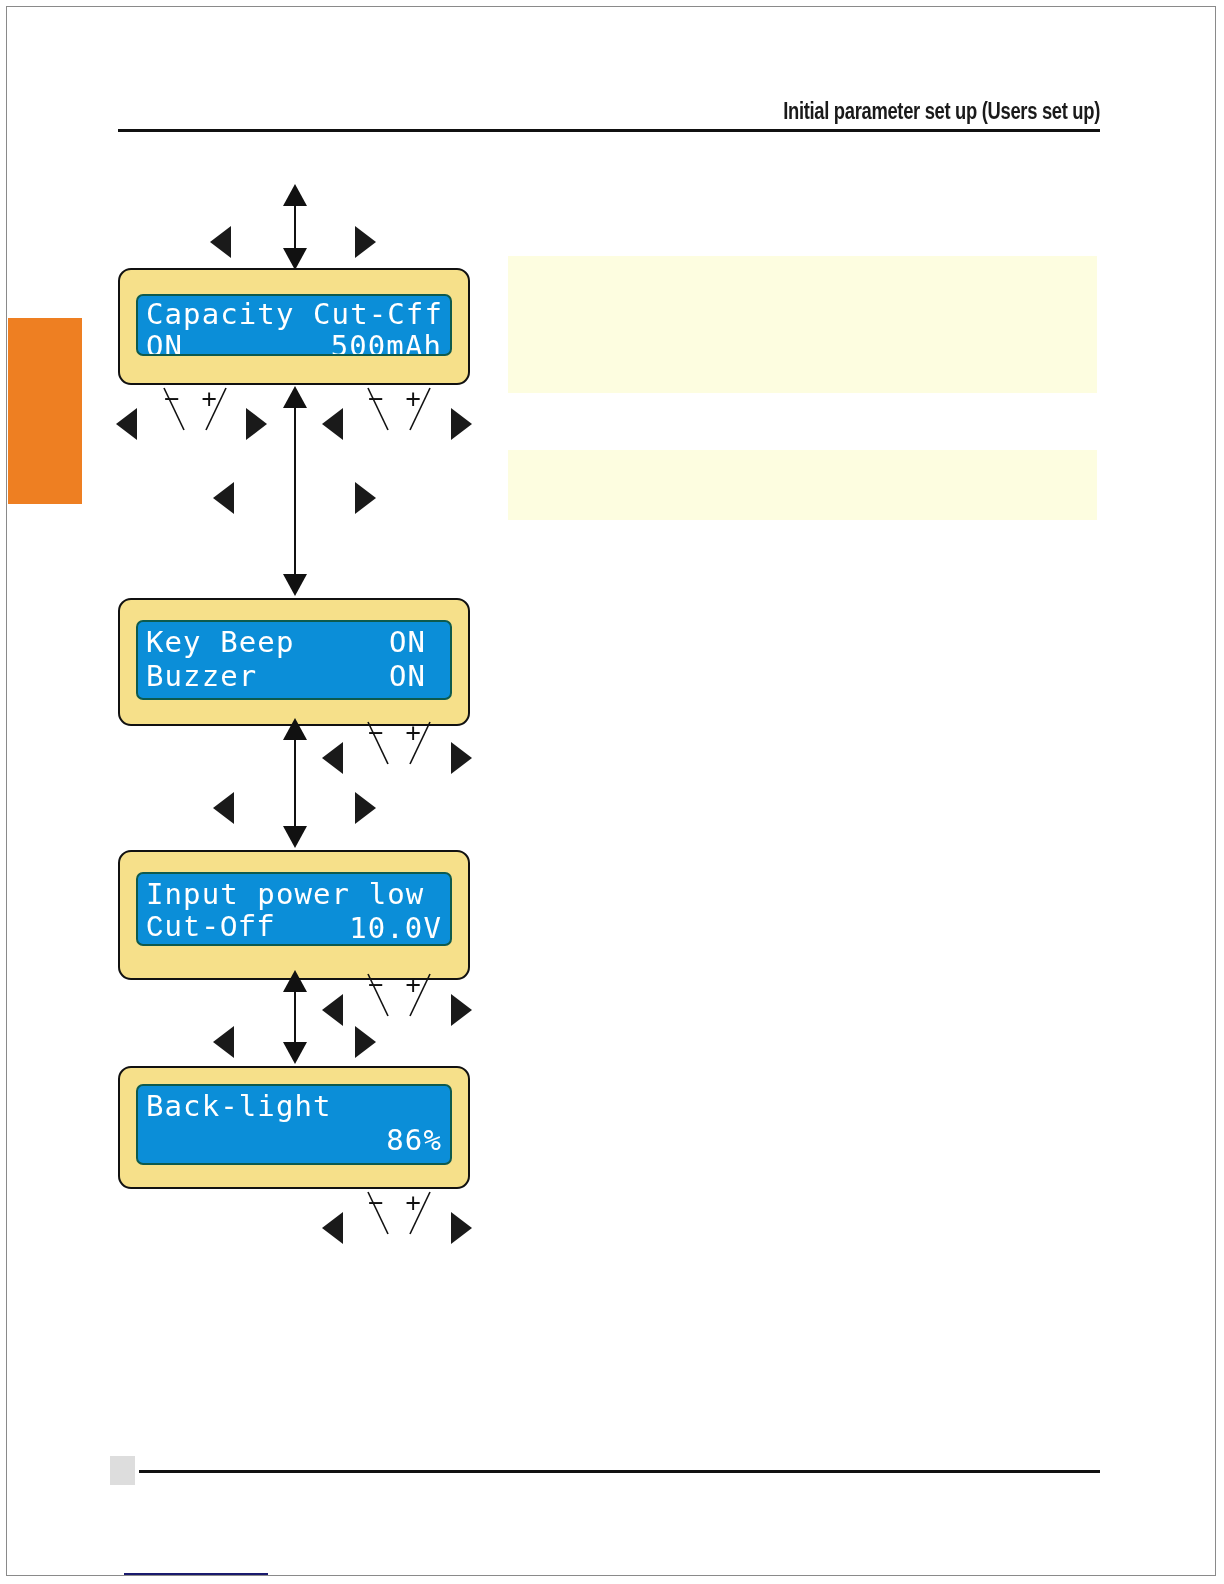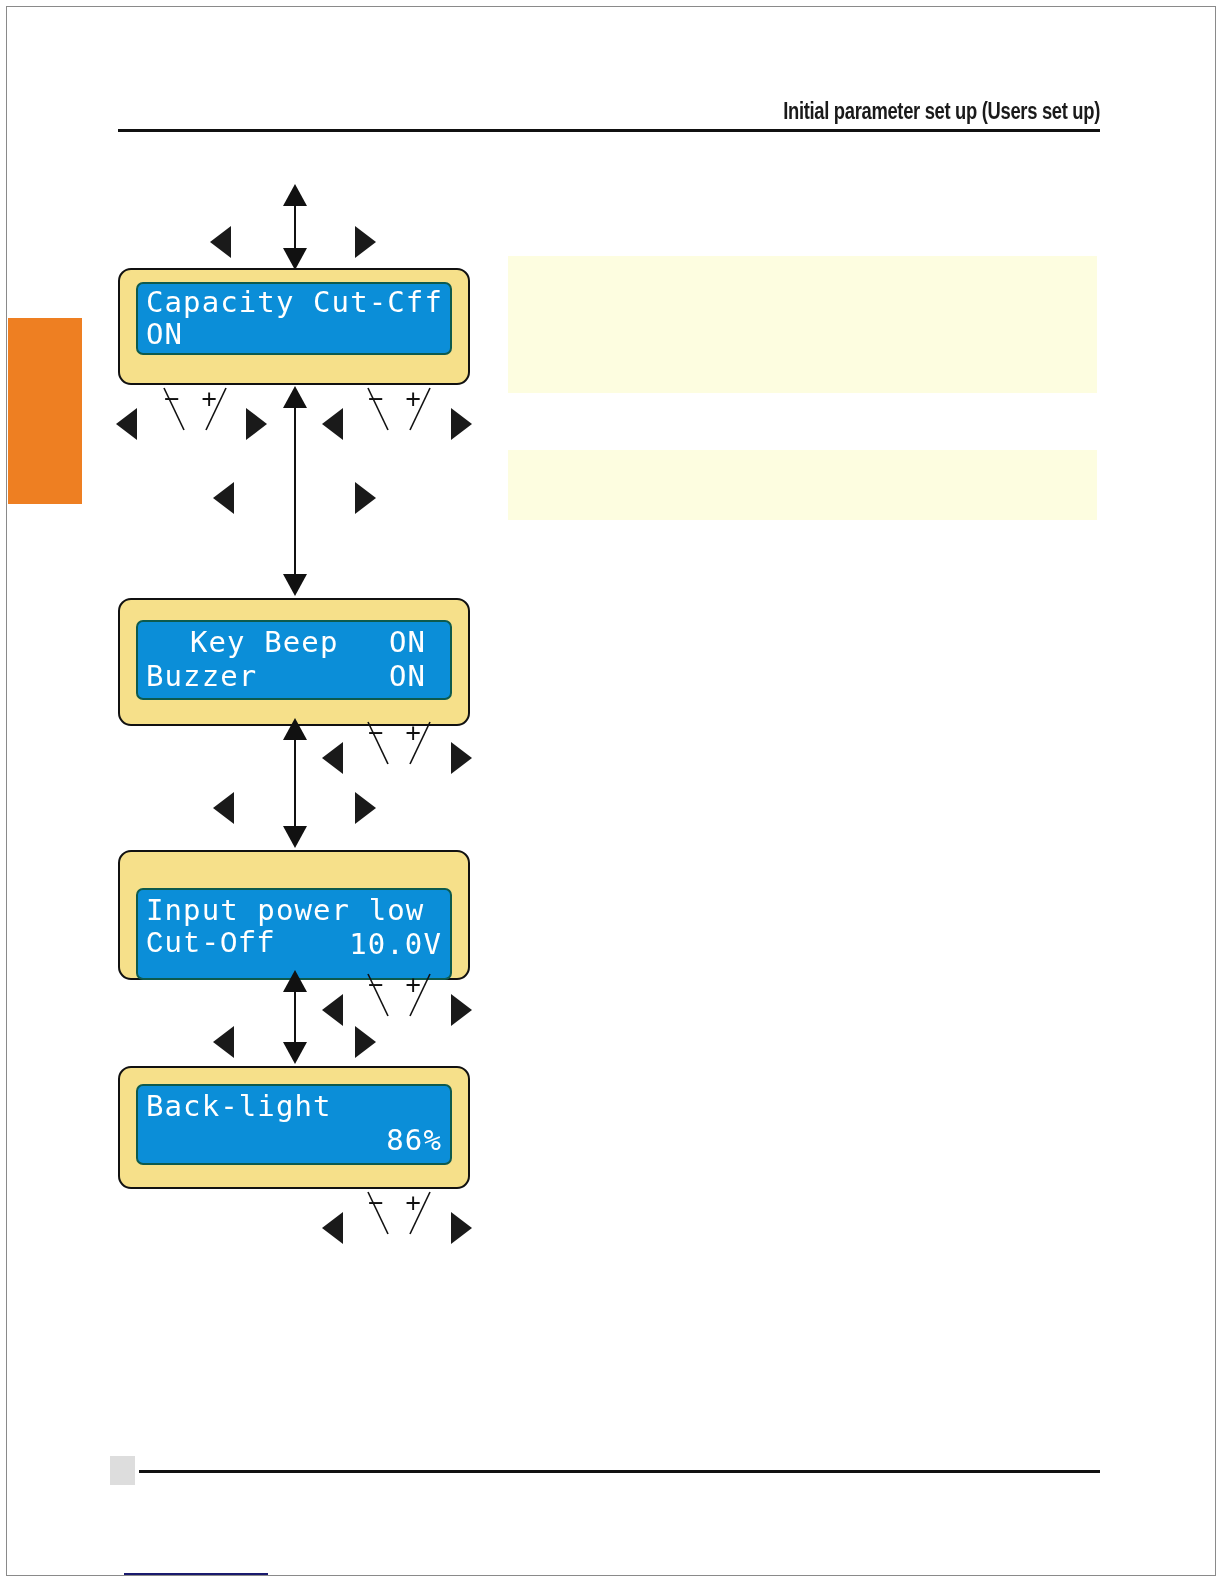--- a/index.html
+++ b/index.html
@@ -130,25 +130,25 @@
     font-weight: normal;
   }
   .lcd-line.right {
     text-align: right;
     left: 0;
     right: 8px;
   }
 
   
   .lcd-1 { top: 268px; height: 117px; }
-  .lcd-1 .lcd-screen { top: 12px; height: 73px; }
+  .lcd-1 .lcd-screen { top: 24px; height: 62px; }
   .lcd-2 { top: 598px; height: 128px; }
   .lcd-2 .lcd-screen { top: 20px; height: 80px; }
   .lcd-3 { top: 850px; height: 130px; }
-  .lcd-3 .lcd-screen { top: 36px; height: 92px; }
+  .lcd-3 .lcd-screen { top: 20px; height: 74px; }
   .lcd-4 { top: 1066px; height: 123px; }
   .lcd-4 .lcd-screen { top: 16px; height: 81px; padding-left: 32px; }
 
   
   .tri {
     position: absolute;
     width: 0;
     height: 0;
   }
   .tri-left {
@@ -230,20 +230,21 @@
   <div class="vline" style="top:200px; height:62px;"></div>
   <div class="arrowhead-down" style="top:248px;"></div>
 
   <div class="tri tri-left" style="left:210px; top:226px;"></div>
   <div class="tri tri-right" style="left:355px; top:226px;"></div>
 
   <div class="lcd lcd-1">
     <div class="lcd-screen">
       <div class="lcd-line" style="top:2px;">Capacity Cut-Cff</div>
       <div class="lcd-line" style="top:34px;">ON</div>
+      <div class="lcd-line right" style="top:34px;">500mAh</div>
     </div>
   </div>
 
   <div class="pm" style="left:148px; top:384px;">
     <svg class="leader" viewBox="0 0 92 46">
       <line x1="36" y1="46" x2="16" y2="4"></line>
       <line x1="58" y1="46" x2="78" y2="4"></line>
     </svg>
     <div class="sym">− +</div>
   </div>
@@ -262,21 +263,21 @@
 
   <div class="tri tri-left" style="left:213px; top:482px;"></div>
   <div class="tri tri-right" style="left:355px; top:482px;"></div>
 
   <div class="arrowhead-up" style="top:386px;"></div>
   <div class="vline" style="top:402px; height:172px;"></div>
   <div class="arrowhead-down" style="top:574px;"></div>
 
   <div class="lcd lcd-2">
     <div class="lcd-screen">
-      <div class="lcd-line" style="top:4px;margin-left:44px;">Key Beep</div>
+      <div class="lcd-line" style="top:4px;">Key Beep</div>
       <div class="lcd-line right" style="top:4px; right:24px;">ON</div>
       <div class="lcd-line" style="top:38px;">Buzzer</div>
       <div class="lcd-line right" style="top:38px; right:24px;">ON</div>
     </div>
   </div>
 
   <div class="pm" style="left:352px; top:718px;">
     <svg class="leader" viewBox="0 0 92 46">
       <line x1="36" y1="46" x2="16" y2="4"></line>
       <line x1="58" y1="46" x2="78" y2="4"></line>

